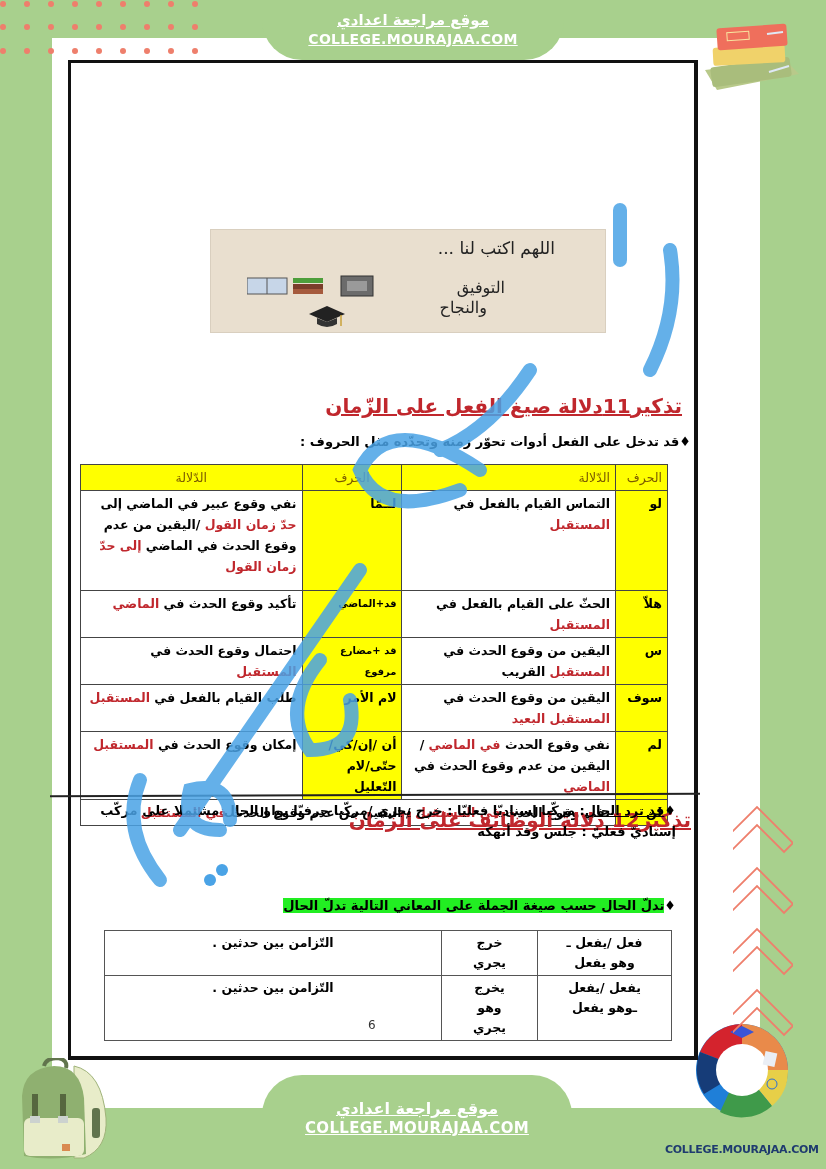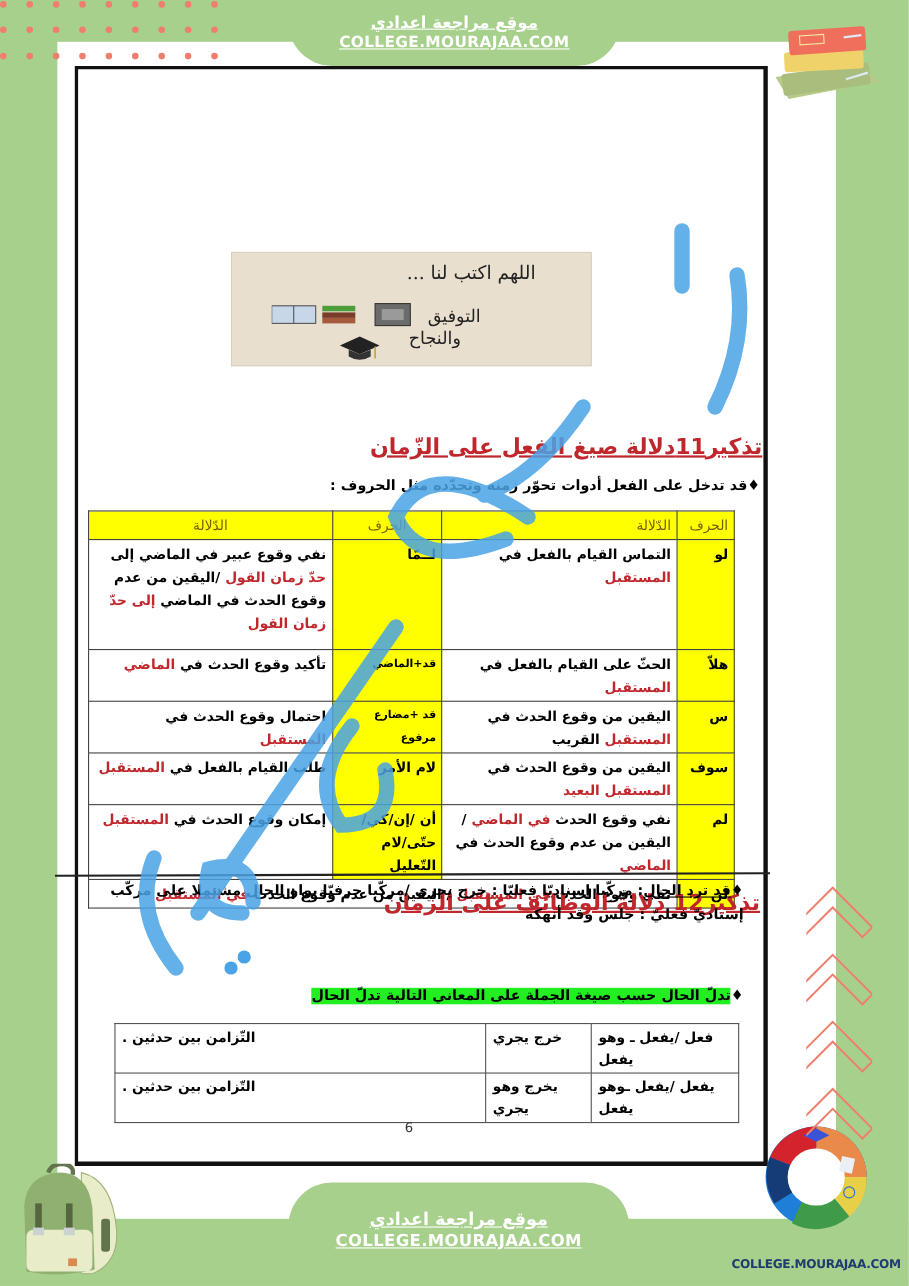--- a/index.html
+++ b/index.html
@@ -50,21 +50,21 @@
   }
   .content {
     position: absolute; left: 90px; top: 88px; width: 585px;
     direction: rtl; text-align: right; color: #1b1b1b;
   }
   .para { font-size: 13px; line-height: 22px; font-weight: bold; }
   .hl { background: #22ee22; }
   .red { color: #c0272d; }
 
   .banner-img {
-    position: absolute; left: 210px; top: 229px; width: 328px; height: 104px;
+    position: absolute; left: 210px; top: 229px; width: 396px; height: 104px;
     background: #e9dfcf; border: 1px solid #d9cfbf;
   }
   .banner-line1 { position: absolute; right: 50px; top: 8px; font-size: 17px; font-family: "DejaVu Serif", serif; color: #222; direction: rtl; }
   .banner-line2 { position: absolute; right: 100px; top: 48px; font-size: 16px; font-family: "DejaVu Serif", serif; color: #222; direction: rtl; }
   .banner-line3 { position: absolute; right: 118px; top: 68px; font-size: 16px; font-family: "DejaVu Serif", serif; color: #222; direction: rtl; }
 
   .section-title {
     position: absolute; font-size: 20px; font-weight: bold; color: #c0272d;
     text-decoration: underline; direction: rtl;
   }
@@ -74,21 +74,21 @@
   .t1 { position: absolute; left: 80px; top: 464px; width: 588px; font-size: 12.5px; font-weight: bold; }
   .t1 td, .t1 th { border: 1px solid #444; vertical-align: top; padding: 2px 5px; line-height: 21px; text-align: right; }
   .t1 th { background: #ffff00; color: #7a5a00; font-weight: normal; text-align: center; }
   .t1 th.right-align { text-align: right; }
   .yc { background: #ffff00; margin-left: 26px; }
   .sm { font-size: 10px; }
 
   .divider { position: absolute; left: 50px; top: 794px; width: 650px; height: 2px; background: #222; transform: rotate(-0.2deg); }
 
   .t2 { position: absolute; left: 104px; top: 930px; width: 568px; font-size: 12.5px; font-weight: bold; }
-  .t2 td { border: 1px solid #555; padding: 2px 6px; line-height: 20px; vertical-align: top; text-align: left; height: 42px; }
+  .t2 td { border: 1px solid #555; padding: 2px 20px; line-height: 20px; vertical-align: top; text-align: center; height: 42px; }
 
   .page-num { position: absolute; left: 368px; top: 1018px; font-size: 12px; color: #333; }
 
   .watermark { position: absolute; left: 60px; top: 190px; width: 640px; height: 700px; pointer-events: none; }
 
   .chevrons { position: absolute; left: 733px; top: 793px; }
   .books-deco { position: absolute; left: 697px; top: 12px; }
   .backpack { position: absolute; left: 14px; top: 1058px; }
   .wheel { position: absolute; left: 694px; top: 1022px; }
   .brand-mark { position: absolute; left: 665px; top: 1143px; font-size: 11px; font-weight: bold; color: #1f3b6f; letter-spacing: -0.3px; }
@@ -205,21 +205,21 @@
     <rect x="94" y="2" width="32" height="20" fill="#6b6b6b" stroke="#333"></rect>
     <rect x="100" y="7" width="20" height="10" fill="#9a9a9a"></rect>
   </svg>
   <svg style="position:absolute;left:96px;top:74px" width="40" height="26">
     <path d="M2 10 L20 2 L38 10 L20 18 Z" fill="#222"></path>
     <path d="M10 14 L10 20 Q20 26 30 20 L30 14 L20 18 Z" fill="#333"></path>
     <line x1="34" y1="11" x2="34" y2="22" stroke="#c9a23a" stroke-width="1.5"></line>
   </svg>
 </div>
 
-<div class="section-title" style="right:133px;top:394px">تذكير11دلالة صيغ الفعل على الزّمان</div>
+<div class="section-title" style="right:144px;top:394px">تذكير11دلالة صيغ الفعل على الزّمان</div>
 <div class="bullet" style="right:135px;top:434px">♦قد تدخل على الفعل أدوات تحوّر زمنه وتحدّده مثل الحروف :</div>
 
 <table class="t1">
   <colgroup>
       <col style="width:52px">
       <col style="width:214px">
       <col style="width:100px">
       <col style="width:222px">
     </colgroup>
   <tbody>

